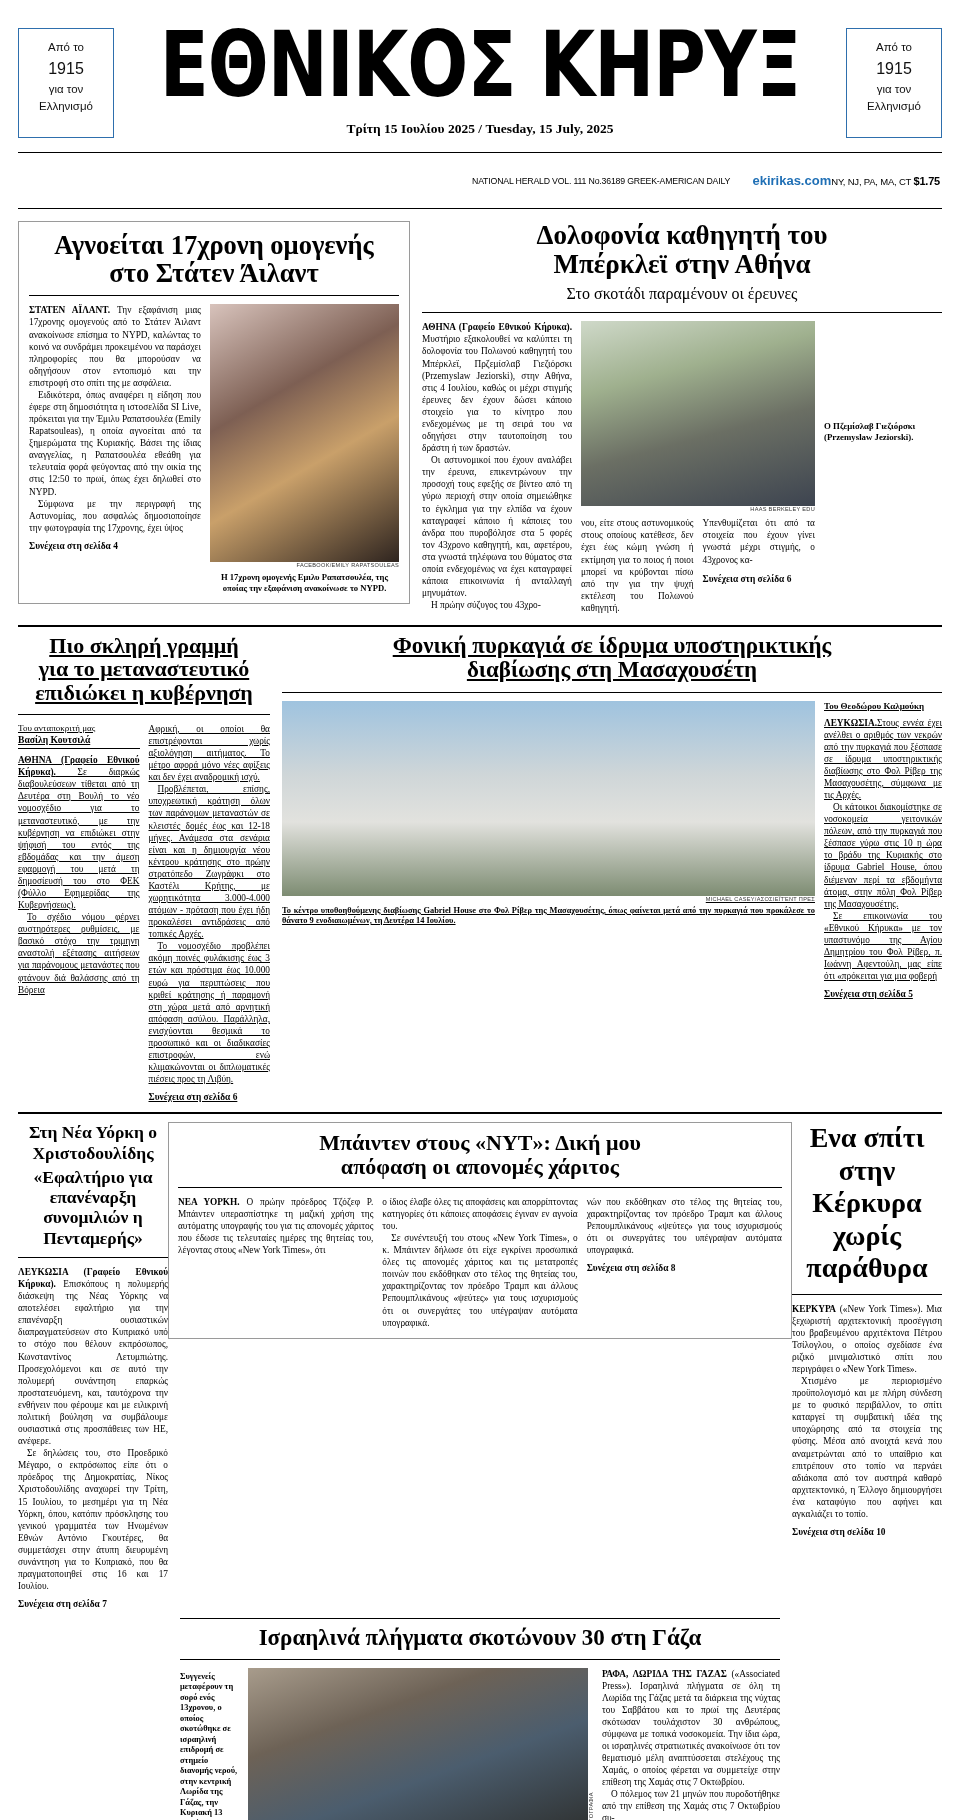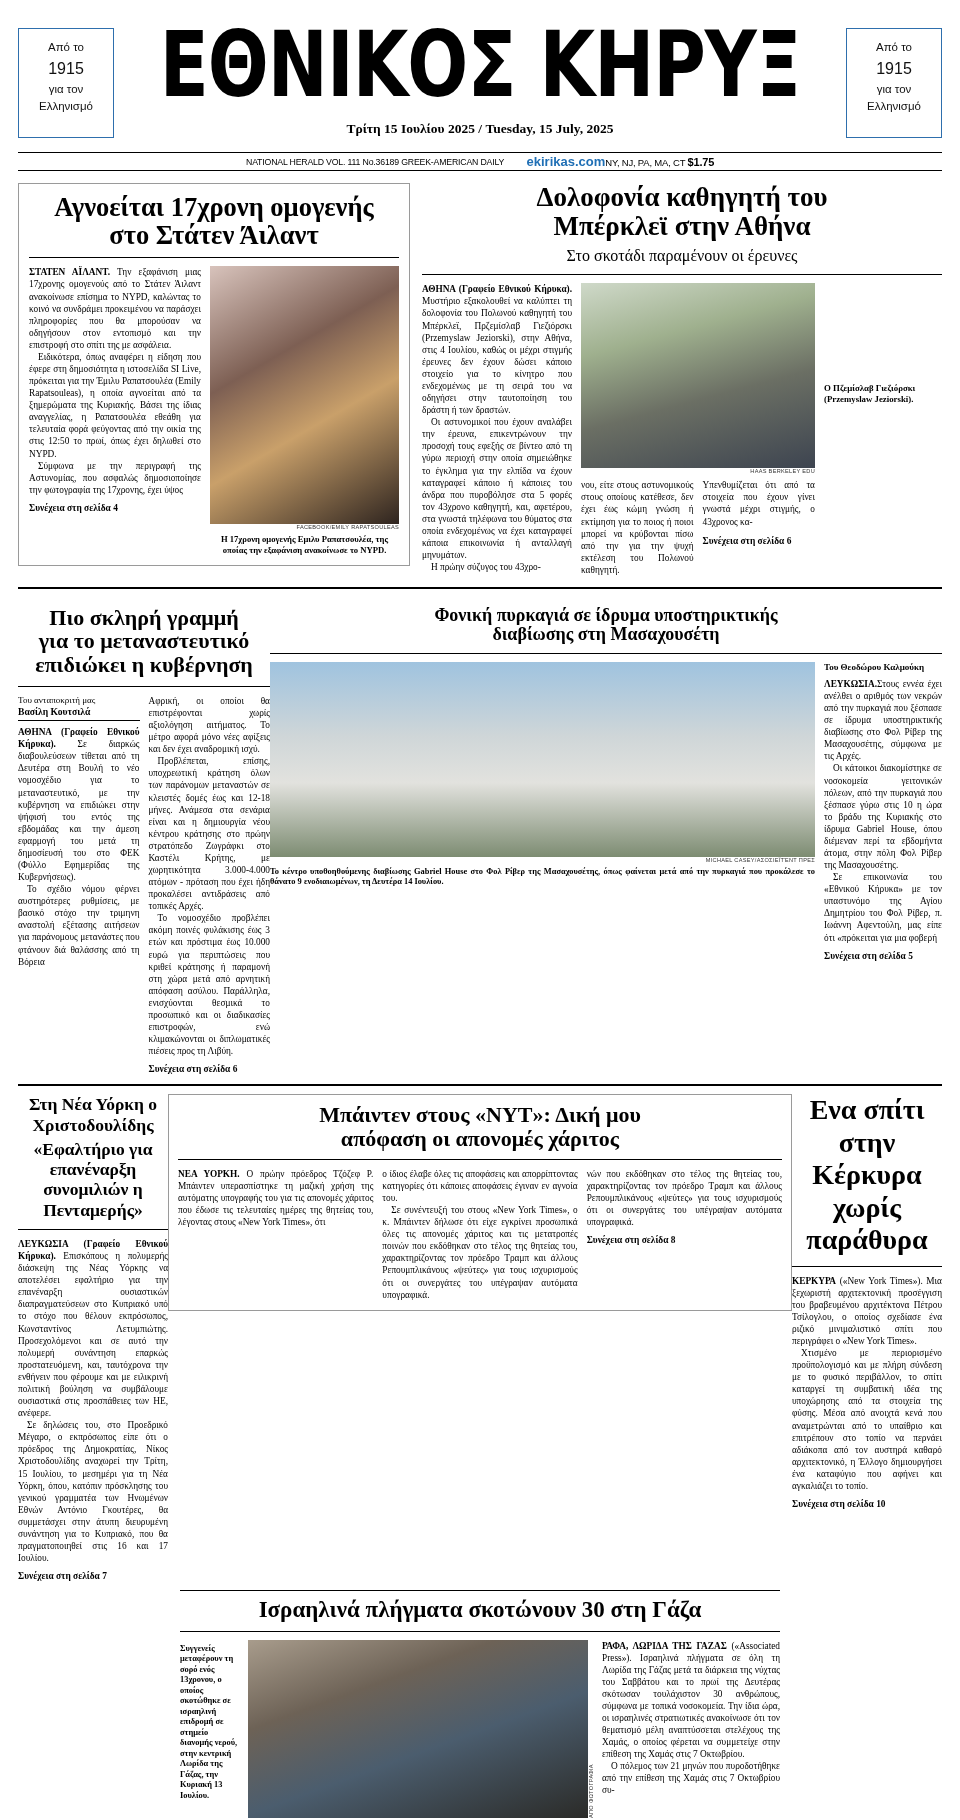--- a/index.html
+++ b/index.html
@@ -25,21 +25,21 @@
   .logo-wrap { flex:1; text-align:center; }
   .logo { font-family:"DejaVu Sans", sans-serif; font-weight:bold;
           font-size:74px; letter-spacing:-1px; line-height:0.95;
           transform:scaleY(1.22) scaleX(0.97); transform-origin:center;
           margin:0 0 22px; white-space:nowrap; }
   .dateline { font-family:"Liberation Serif",serif; font-weight:bold;
               font-size:13.5px; margin-top:6px; }
 
   .infobar { border-top:1.6px solid #000; border-bottom:1.6px solid #000;
              margin-top:14px; display:flex; align-items:center;
-             justify-content:center; padding:1px 2px;
+             justify-content:flex-end; padding:20px 2px;
              font-family:"Liberation Sans",sans-serif; font-size:9.5px; }
   .infobar .left { letter-spacing:-0.2px; transform:scaleX(0.92); transform-origin:left; }
   .infobar .site { color:#1f6fb5; font-weight:bold; font-size:13px; }
   .infobar .right { letter-spacing:-0.2px; }
   .infobar .right b { font-size:11px; }
   .box { border:1px solid #9a9a9a; }
   .hl { font-weight:bold; line-height:1.06; text-align:center; margin:0; }
   .sub { text-align:center; font-weight:bold; margin:6px 0 0; line-height:1.12; }
   .body-txt { font-size:9.3px; line-height:1.30; text-align:justify;
               hyphens:auto; font-family:"Liberation Serif",serif; }
@@ -71,26 +71,26 @@
   .a-right { flex:1; }
   .artbox { border:1px solid #9a9a9a; padding:9px 10px 10px; }
   .a-left .hl  { font-size:26.5px; }
   .a-left .sub { font-size:14px; border-top:0; padding-top:6px; }
   .a-right .hl { font-size:27px; }
   .a-right .sub{ font-size:15.5px; }
   .divider-h { border-top:1px solid #000; margin:8px 0 8px; }
   .cols2 { display:flex; gap:9px; margin-top:8px; }
 
   
-  .row2 { display:flex; margin-top:11px; padding-top:17px;
-          border-top:2.5px solid #000; }
+  .row2 { display:flex; gap:12px; margin-top:11px; padding-top:7px;
+          border-top:2.5px solid #000;text-decoration:underline; }
   .b-left { width:252px; }
   .b-mid  { flex:1; }
   .b-left .hl { font-size:22px; text-align:center; }
-  .b-mid  .hl { font-size:18px; }
+  .b-mid  .hl { font-size:23px; }
 
   
   .row3 { display:flex; gap:0; margin-top:10px; padding-top:8px;
           border-top:2.5px solid #000; }
   .c-left { width:150px; }
   .c-mid  { flex:1; }
   .c-right{ width:150px; }
   .c-left .hl { font-size:17.5px; line-height:1.16; }
   .c-mid  .hl { font-size:22px; }
   .c-right .hl{ font-size:28px; line-height:1.16; }

